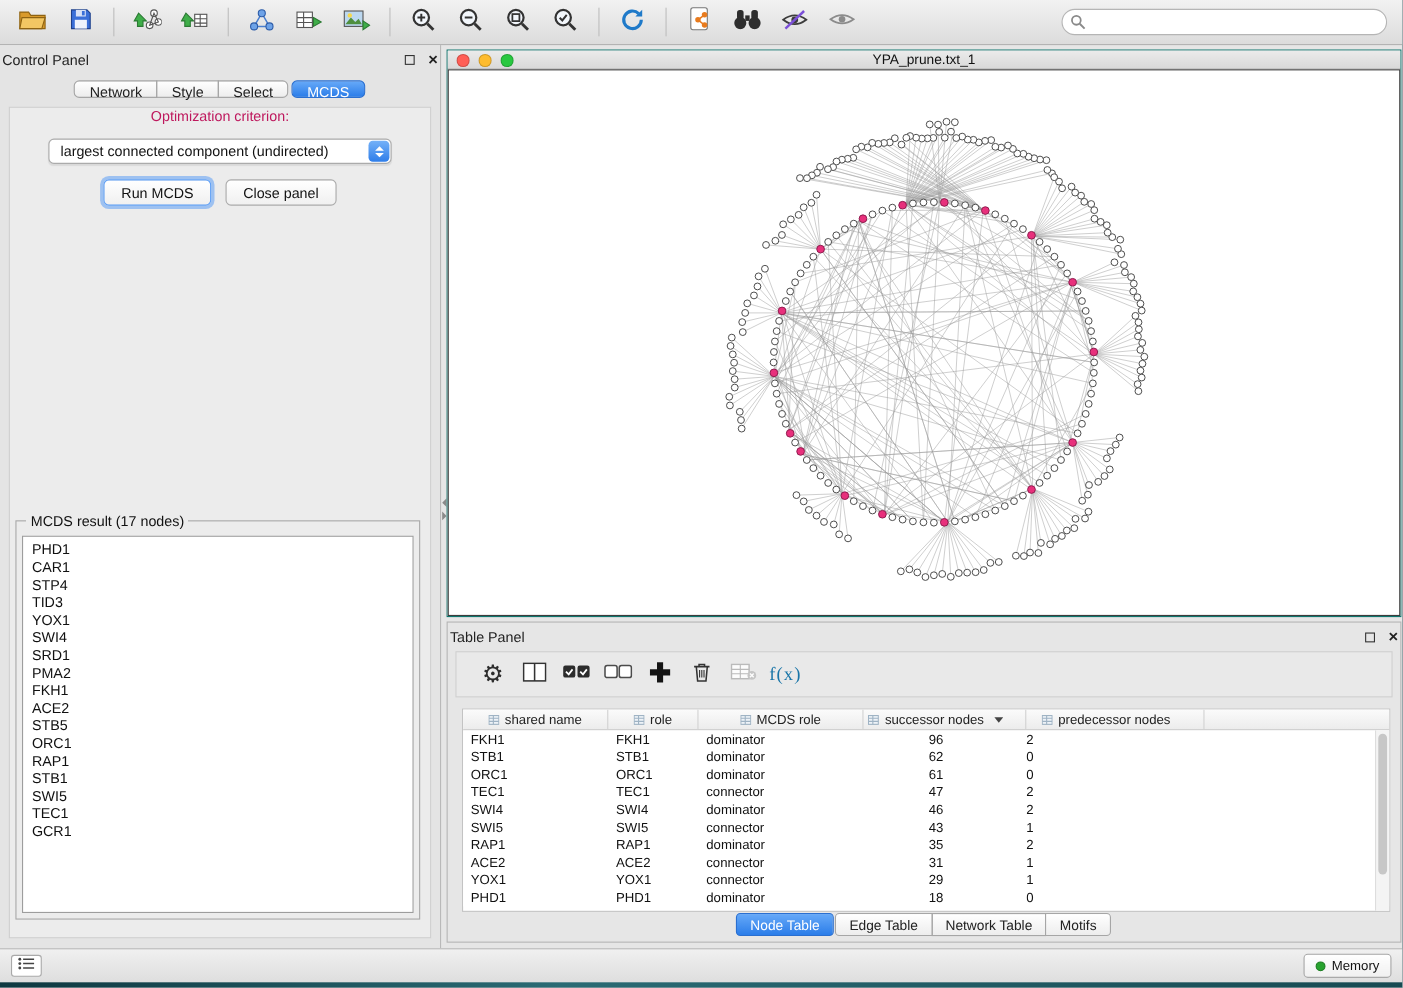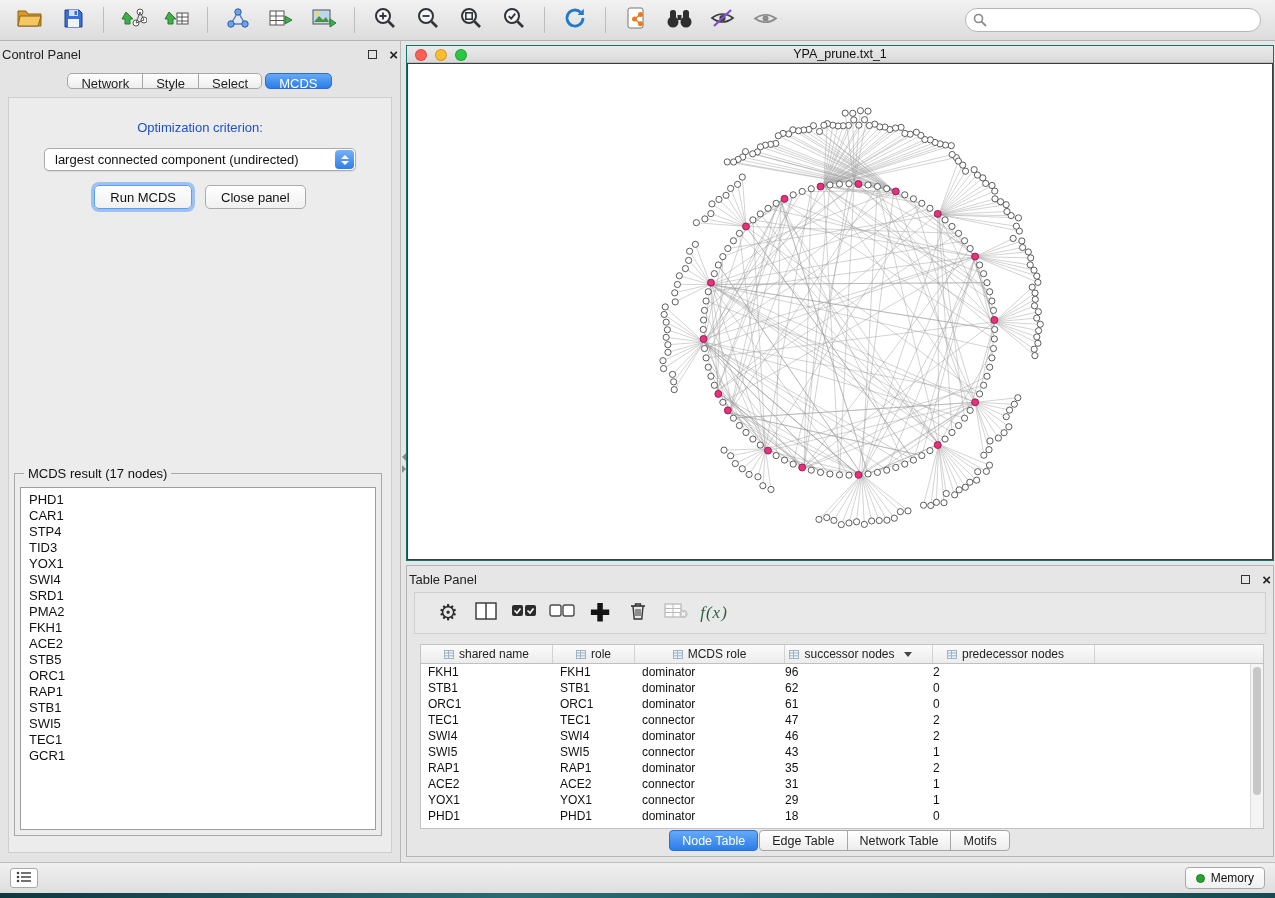--- a/index.html
+++ b/index.html
@@ -20,21 +20,21 @@
   .panel-head{height:26px;display:flex;align-items:center;padding:0 2px;font-size:13px;color:#222}
   .panel-head .spacer{flex:1}
   .win-min{width:9px;height:9px;border:1.5px solid #333;margin-right:12px;cursor:pointer}
   .win-close{font-size:15px;font-weight:bold;color:#222;cursor:pointer;line-height:1}
   .cp-tabs{position:absolute;top:32px;left:0;right:0;display:flex;justify-content:center}
   .cp-tab{height:16px;line-height:20px;padding:0 13px;font-size:13px;background:linear-gradient(#fff,#ededed);border:1px solid #a6a6a6;margin-left:-1px;color:#222;cursor:pointer}
   .cp-tab:first-child{border-radius:5px 0 0 5px}
   .cp-tab:nth-child(3){border-radius:0 5px 5px 0}
   .cp-tab.active{background:linear-gradient(#66a9f8,#2b7de9);border-color:#2a6fd0;color:#fff;border-radius:5px;margin-left:3px}
   .cp-body{position:absolute;left:8px;right:8px;top:56px;bottom:9px;background:#ececec;border:1px solid #cfcfcf}
-  .opt-label{margin-top:22px;text-align:center;font-size:13px;color:#1d4ed8}
+  .opt-label{text-align:center;font-size:13px;color:#be185d}
   .selectbox{position:relative;margin:13px auto 0;width:312px;height:23px;background:#fff;border:1px solid #ababab;border-radius:5px;font-size:13px;line-height:21px;padding:0 26px 0 10px;cursor:pointer;box-shadow:0 1px 1px rgba(0,0,0,.08)}
   .sel-step{position:absolute;right:1px;top:1px;width:19px;height:19px;border-radius:4px;background:linear-gradient(#74b1f8,#2f7ee9);display:flex;flex-direction:column;align-items:center;justify-content:center;gap:2px}
   .tri-up{width:0;height:0;border-left:4px solid transparent;border-right:4px solid transparent;border-bottom:4px solid #fff}
   .tri-dn{width:0;height:0;border-left:4px solid transparent;border-right:4px solid transparent;border-top:4px solid #fff}
   .btn-row{display:flex;justify-content:center;gap:13px;margin-top:14px}
   .pbtn{height:24px;padding:0 15px;font-size:13px;background:linear-gradient(#fff,#f0f0f0);border:1px solid #ababab;border-radius:5px;cursor:pointer;color:#111}
   .pbtn.focus{box-shadow:0 0 0 3px rgba(92,158,246,.55);border-color:#5c9ef6}
   .mcds-fieldset{position:absolute;left:5px;right:9px;top:368px;bottom:16px;border:1px solid #a8a8a8;padding:6px 5px 5px}
   .mcds-fieldset legend{font-size:13px;color:#111;padding:0 4px;margin-left:4px}
   .mcds-list{width:100%;height:100%;background:#fff;border:1px solid #9d9d9d;overflow:hidden;padding:4px 8px;font-size:13px;line-height:16px}
@@ -53,31 +53,31 @@
   .light{width:12px;height:12px;border-radius:50%;border:1px solid rgba(0,0,0,.18)}
   .net-title{position:absolute;inset:0;text-align:center;font-size:12.5px;line-height:17px;color:#111}
   .net-canvas{position:absolute;left:0;right:0;top:17px;bottom:0;background:#fff;border:1.5px solid #3c3c3c}
   .net-canvas svg{display:block;width:100%;height:100%}
 
   
   .table-panel{position:absolute;left:406px;top:565px;width:868px;height:292px;background:#e6e6e6;border:1px solid #b5b5b5}
   .tp-toolbar{position:absolute;left:7px;right:7px;top:26px;height:42px;border:1px solid #cfcfcf;background:#e9e9e9;display:flex;align-items:center;gap:0;padding-left:14px}
   .tp-tool{width:38px;height:34px;display:flex;align-items:center;justify-content:center;border-radius:4px;cursor:pointer}
   .tp-tool.disabled{cursor:default;opacity:.9}
-  .fx{font-family:"Liberation Serif",serif;font-style:italic;font-size:17px;color:#14532d;letter-spacing:1px}
+  .fx{font-family:"Liberation Serif",serif;font-size:17px;color:#0369a1;letter-spacing:1px}
   .plus-glyph{font-size:24px;font-weight:bold;color:#141414;line-height:1}
   .gear-glyph{font-size:22px;color:#2e2e2e;line-height:1}
   .tbl-wrap{position:absolute;left:13px;right:9px;top:78px;bottom:27px;background:#fff;border:1px solid #c3c3c3;overflow:hidden}
   .thead{display:flex;height:19px;background:linear-gradient(#fbfbfb,#ececec);border-bottom:1px solid #c0c0c0;font-size:12px;color:#222}
   .th{display:flex;align-items:center;justify-content:center;gap:5px;border-right:1px solid #d2d2d2;height:100%;overflow:hidden}
   .th.fill{flex:1;border-right:none}
   .trow{display:flex;height:16px;font-size:12px;align-items:center;background:#fff}
   .tc{height:100%;line-height:16px;padding-left:7px;overflow:hidden;white-space:nowrap}
   .c0{width:132px}.c1{width:82px}.c2{width:150px}
-  .c3{width:148px;text-align:left;padding-right:16px;padding-left:0}
+  .c3{width:148px;text-align:center;padding-right:16px;padding-left:0}
   .c4{width:162px;text-align:left;padding-right:16px;padding-left:0}
   .chev-dn{width:0;height:0;border-left:4px solid transparent;border-right:4px solid transparent;border-top:5px solid #444;margin-left:4px}
   .vscroll{position:absolute;right:0;top:19px;bottom:0;width:13px;background:#f4f4f4;border-left:1px solid #ddd}
   .vthumb{position:absolute;left:2px;right:2px;top:3px;height:128px;background:#c7c7c7;border-radius:5px}
   .tp-tabs{position:absolute;bottom:5px;left:0;right:0;display:flex;justify-content:center}
   .tp-tab{height:21px;line-height:20px;padding:0 12px;font-size:12.5px;background:linear-gradient(#fff,#ededed);border:1px solid #a6a6a6;margin-left:-1px;color:#222;cursor:pointer}
   .tp-tab.active{background:linear-gradient(#66a9f8,#2b7de9);border-color:#2a6fd0;color:#fff;border-radius:4px;margin-right:2px}
   .tp-tab:nth-child(2){border-radius:4px 0 0 4px}
   .tp-tab:last-child{border-radius:0 4px 4px 0}
 

